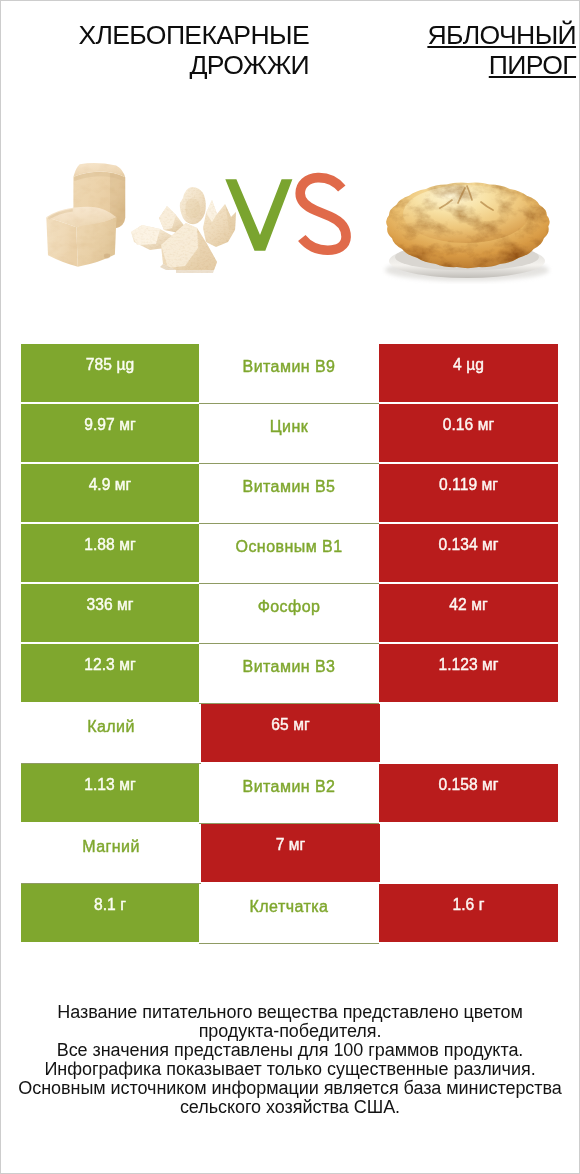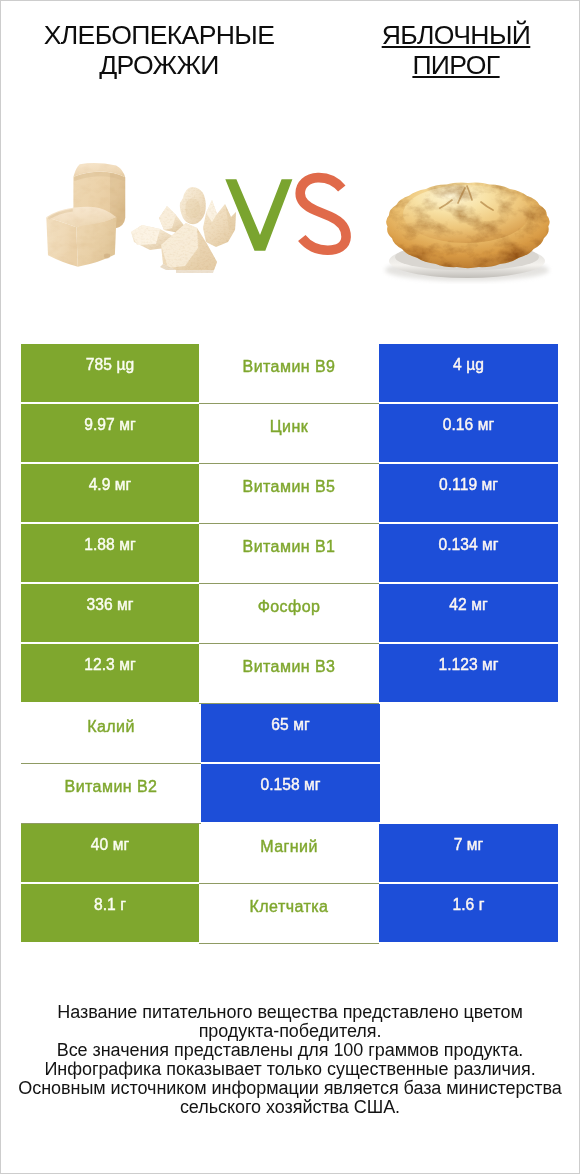--- a/index.html
+++ b/index.html
@@ -4,40 +4,40 @@
 <title>infographic</title>
 <style>
   html,body{margin:0;padding:0;}
   body{width:580px;height:1174px;background:#ffffff;
        font-family:"Liberation Sans",sans-serif;-webkit-font-smoothing:antialiased;}
   .page{position:relative;width:580px;height:1174px;overflow:hidden;background:#fff;
         box-shadow:inset 0 0 0 1px #cdcdcd;}
 
   
   .titles{position:absolute;left:0;top:0;width:580px;height:110px;}
-  .title{position:absolute;top:20px;text-align:center;font-size:26.6px;line-height:30.4px;letter-spacing:-0.65px;
+  .title{position:absolute;top:20px;text-align:right;font-size:26.6px;line-height:30.4px;letter-spacing:-0.65px;
          color:#0d0d0d;font-weight:400;}
   .title.left{left:9px;width:300px;}
   .title.right{left:336px;width:240px;text-decoration:underline;}
 
   
   .hero{position:absolute;left:0;top:118px;width:580px;height:200px;}
   .hero svg{position:absolute;left:0;top:0;display:block;}
 
   
   .table{position:absolute;left:21px;top:344px;width:537px;}
   .row{display:flex;height:58px;margin-bottom:2px;}
   .row:last-child{margin-bottom:0;}
   .cell{display:flex;align-items:center;justify-content:center;padding-bottom:16px;box-sizing:border-box;
         font-size:15.6px;font-weight:400;letter-spacing:0.05px;}
   .cl,.cr,.cm{-webkit-text-stroke:0.42px currentColor;}
   .cl{width:178px;background:#7fa72e;color:#fbfdf2;}
   .cm{width:180px;background:#ffffff;color:#7fa72e;height:60px;margin-bottom:-2px;
       border-bottom:1.2px solid #8f9b63;padding-bottom:13px;font-size:16px;letter-spacing:0.45px;}
-  .cr{width:179px;background:#1d4ed8;color:#fdf7f3;}
+  .cr{width:179px;background:#b91c1c;color:#fdf7f3;}
 
   
   .foot{position:absolute;left:0;top:1003px;width:580px;text-align:center;
         font-size:18px;line-height:18.9px;color:#131313;font-weight:400;letter-spacing:-0.05px;}
   .foot div{white-space:nowrap;}
 </style>
 </head>
 <body>
 
 <div class="page">
@@ -252,43 +252,43 @@
    <div class="cell cm">Цинк</div>
    <div class="cell cr">0.16 мг</div>
  </div>
  <div class="row">
    <div class="cell cl">4.9 мг</div>
    <div class="cell cm">Витамин B5</div>
    <div class="cell cr">0.119 мг</div>
  </div>
  <div class="row">
    <div class="cell cl">1.88 мг</div>
-   <div class="cell cm">Витамин B1</div>
+   <div class="cell cm">Основным B1</div>
    <div class="cell cr">0.134 мг</div>
  </div>
  <div class="row">
    <div class="cell cl">336 мг</div>
    <div class="cell cm">Фосфор</div>
    <div class="cell cr">42 мг</div>
  </div>
  <div class="row">
    <div class="cell cl">12.3 мг</div>
    <div class="cell cm">Витамин B3</div>
    <div class="cell cr">1.123 мг</div>
  </div>
  <div class="row">
    <div class="cell cm">Калий</div>
    <div class="cell cr">65 мг</div>
  </div>
  <div class="row">
+   <div class="cell cl">1.13 мг</div>
    <div class="cell cm">Витамин B2</div>
    <div class="cell cr">0.158 мг</div>
  </div>
  <div class="row">
-   <div class="cell cl">40 мг</div>
    <div class="cell cm">Магний</div>
    <div class="cell cr">7 мг</div>
  </div>
  <div class="row">
    <div class="cell cl">8.1 г</div>
    <div class="cell cm">Клетчатка</div>
    <div class="cell cr">1.6 г</div>
  </div>
     </div>
 

